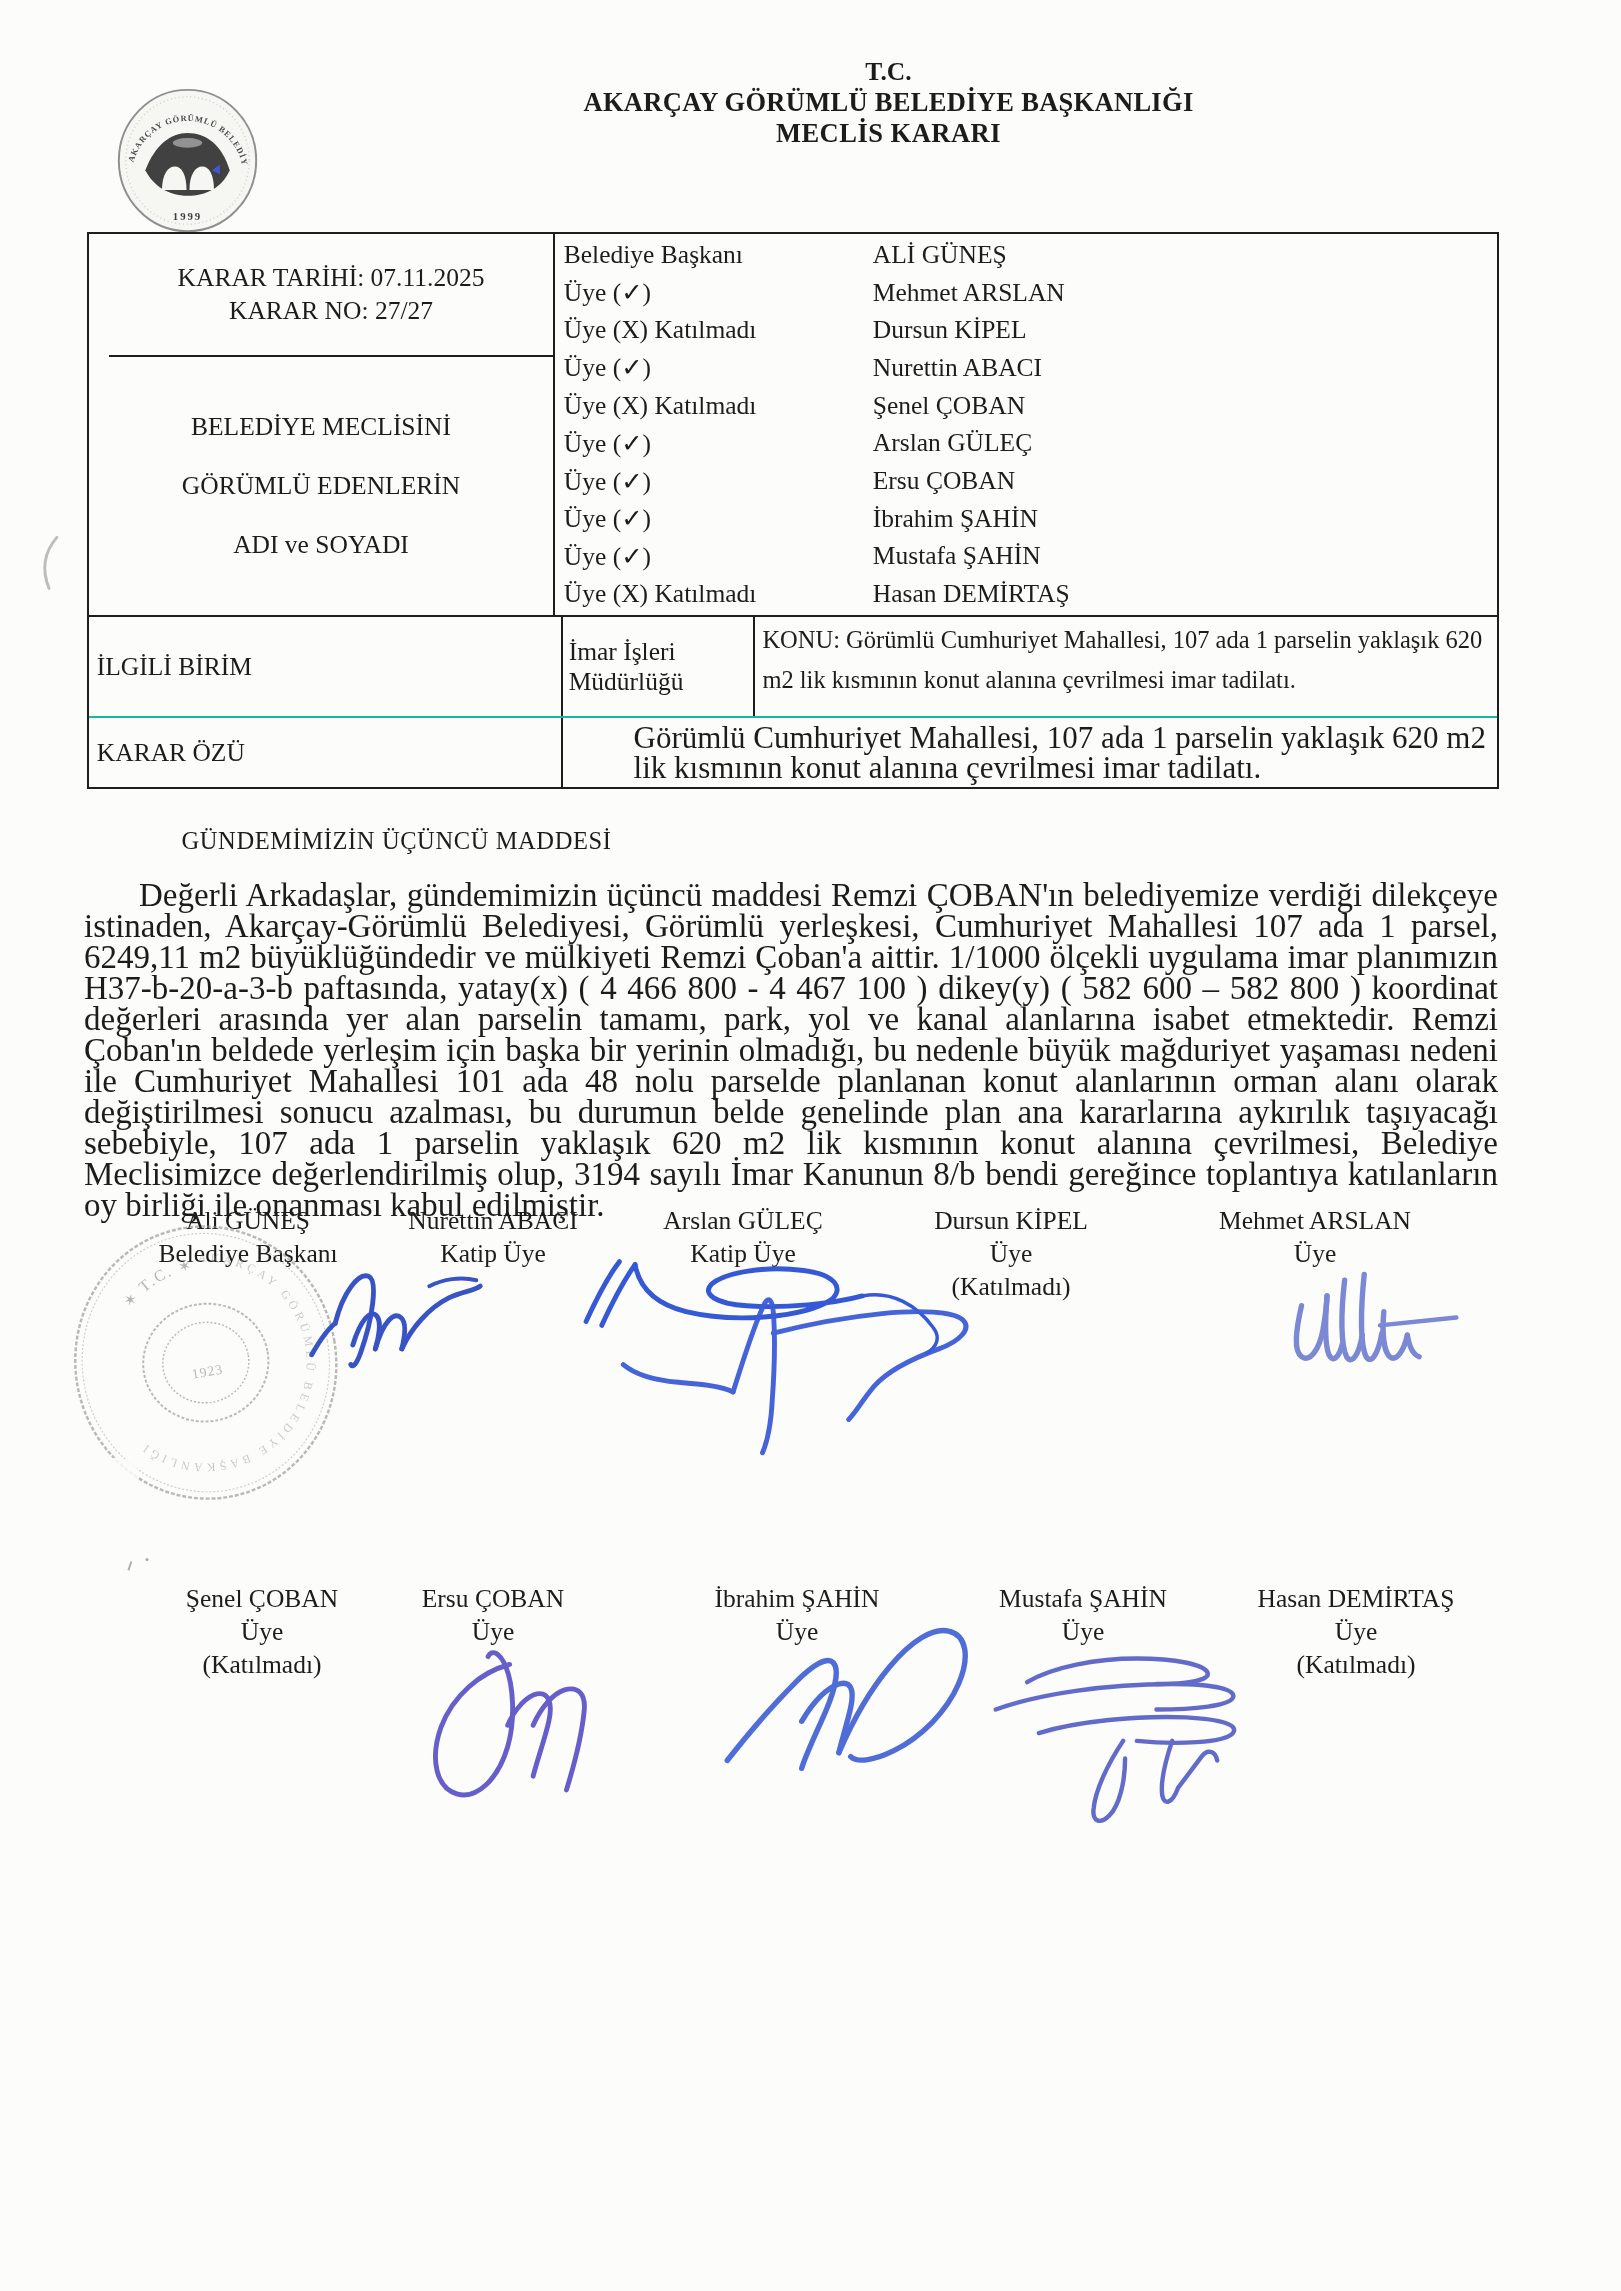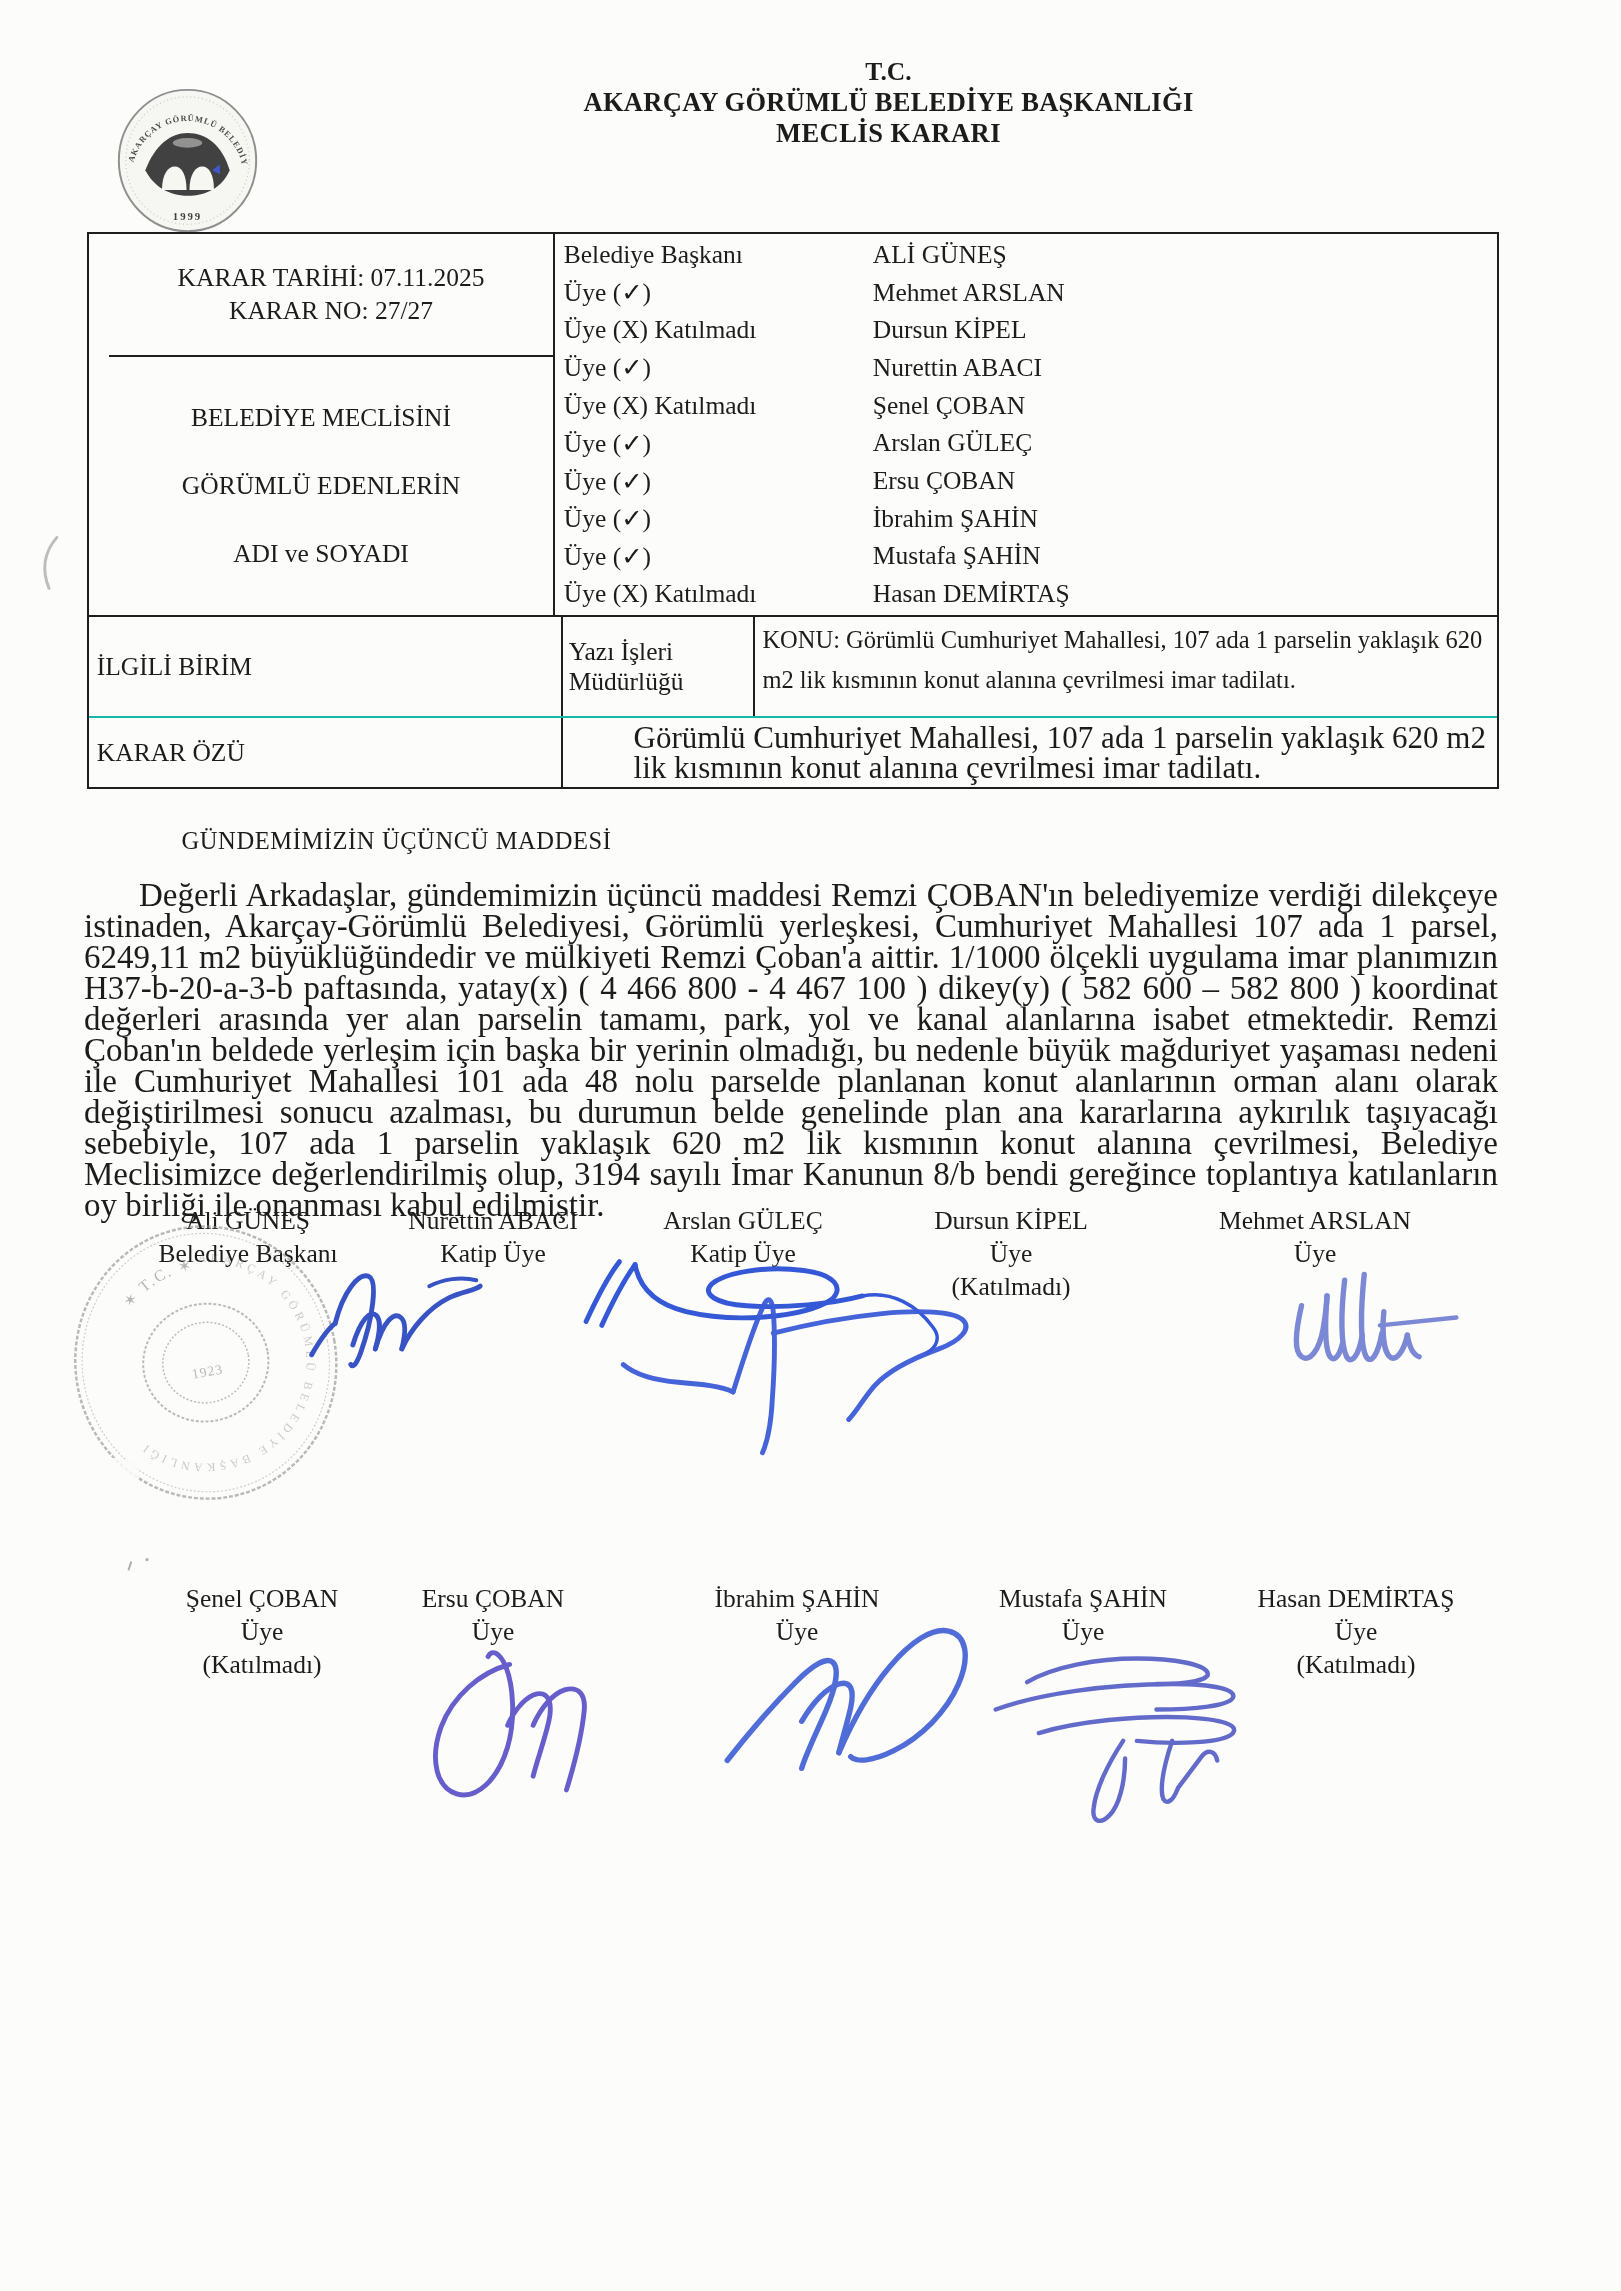--- a/index.html
+++ b/index.html
@@ -11,21 +11,21 @@
   .hdr{position:absolute;left:281px;top:57px;width:1215px;text-align:center;font-weight:bold;}
   .hdr-tc{font-size:25.5px;line-height:30px;}
   .hdr-muni{font-size:26.5px;line-height:31px;letter-spacing:0.3px;}
   .hdr-doc{font-size:26.5px;line-height:31px;letter-spacing:0.5px;}
   .logo{position:absolute;left:108px;top:84px;width:159px;height:155px;}
   
   .doc-table{position:absolute;left:87px;top:232px;width:1408px;border:2.9px solid #1e1e1e;background:transparent;}
   .sec1{display:flex;height:381px;}
   .col-left{width:464px;border-right:2px solid #1e1e1e;display:flex;flex-direction:column;}
   .cellA{height:121px;border-bottom:2px solid #1e1e1e;display:flex;flex-direction:column;justify-content:center;align-items:center;gap:3.9px;font-size:25.5px;margin-left:20px;}
-  .cellB{flex:1;display:flex;flex-direction:column;justify-content:center;align-items:center;gap:38px;font-size:25.5px;}
+  .cellB{flex:1;display:flex;flex-direction:column;justify-content:center;align-items:center;gap:29px;font-size:25.5px;}
   .col-right{flex:1;display:flex;flex-direction:column;padding:2px 0;}
   .member-row{flex:1;display:flex;align-items:center;padding-left:8.8px;font-size:25.5px;}
   .role{width:297px;flex:none;}
   .mname{flex:1;margin-left:12px;}
   .sec2{border-top:2px solid #1e1e1e;display:flex;height:99px;}
   .sec3{border-top:2px solid #14b8a6;display:flex;min-height:69px;gap:42px;}
   .lbl{width:464px;flex:none;border-right:2px solid #1e1e1e;display:flex;align-items:center;padding-left:7.8px;font-size:25.5px;}
   .mid{width:178px;flex:none;border-right:2px solid #1e1e1e;display:flex;flex-direction:column;justify-content:center;padding:2px 5.9px;font-size:25.5px;line-height:30px;}
   .konu{flex:1;padding:2.9px 7.8px 2px 7.8px;font-size:24.5px;line-height:40px;}
   .ozu{flex:1;padding:2.9px 7.8px 2px 7.8px;font-size:31px;line-height:30px;display:flex;flex-direction:column;justify-content:center;margin-left:21px;}
@@ -115,21 +115,21 @@
             <span class="mname">Mustafa ŞAHİN</span>
           </div>
         <div class="member-row">
             <span class="role">Üye (X) Katılmadı</span>
             <span class="mname">Hasan DEMİRTAŞ</span>
           </div>
       </div>
     </div>
     <div class="sec2">
       <div class="lbl">İLGİLİ BİRİM</div>
-      <div class="mid">Yazı İşleri Müdürlüğü</div>
+      <div class="mid">İmar İşleri Müdürlüğü</div>
       <div class="konu">KONU: Görümlü Cumhuriyet Mahallesi, 107 ada 1 parselin yaklaşık 620 m2 lik kısmının konut alanına çevrilmesi imar tadilatı.</div>
     </div>
     <div class="sec3">
       <div class="lbl">KARAR ÖZÜ</div>
       <div class="ozu">Görümlü Cumhuriyet Mahallesi, 107 ada 1 parselin yaklaşık 620 m2 lik kısmının konut alanına çevrilmesi imar tadilatı.</div>
     </div>
   </div>
 
   <div class="agenda-heading">GÜNDEMİMİZİN ÜÇÜNCÜ MADDESİ</div>
   <p class="body-par">Değerli Arkadaşlar, gündemimizin üçüncü maddesi Remzi ÇOBAN'ın belediyemize verdiği dilekçeye istinaden, Akarçay-Görümlü Belediyesi, Görümlü yerleşkesi, Cumhuriyet Mahallesi 107 ada 1 parsel, 6249,11 m2 büyüklüğündedir ve mülkiyeti Remzi Çoban'a aittir. 1/1000 ölçekli uygulama imar planımızın H37-b-20-a-3-b paftasında, yatay(x) ( 4 466 800 - 4 467 100 ) dikey(y) ( 582 600 – 582 800 ) koordinat değerleri arasında yer alan parselin tamamı, park, yol ve kanal alanlarına isabet etmektedir. Remzi Çoban'ın beldede yerleşim için başka bir yerinin olmadığı, bu nedenle büyük mağduriyet yaşaması nedeni ile Cumhuriyet Mahallesi 101 ada 48 nolu parselde planlanan konut alanlarının orman alanı olarak değiştirilmesi sonucu azalması, bu durumun belde genelinde plan ana kararlarına aykırılık taşıyacağı sebebiyle, 107 ada 1 parselin yaklaşık 620 m2 lik kısmının konut alanına çevrilmesi, Belediye Meclisimizce değerlendirilmiş olup, 3194 sayılı İmar Kanunun 8/b bendi gereğince toplantıya katılanların oy birliği ile onanması kabul edilmiştir.</p>

